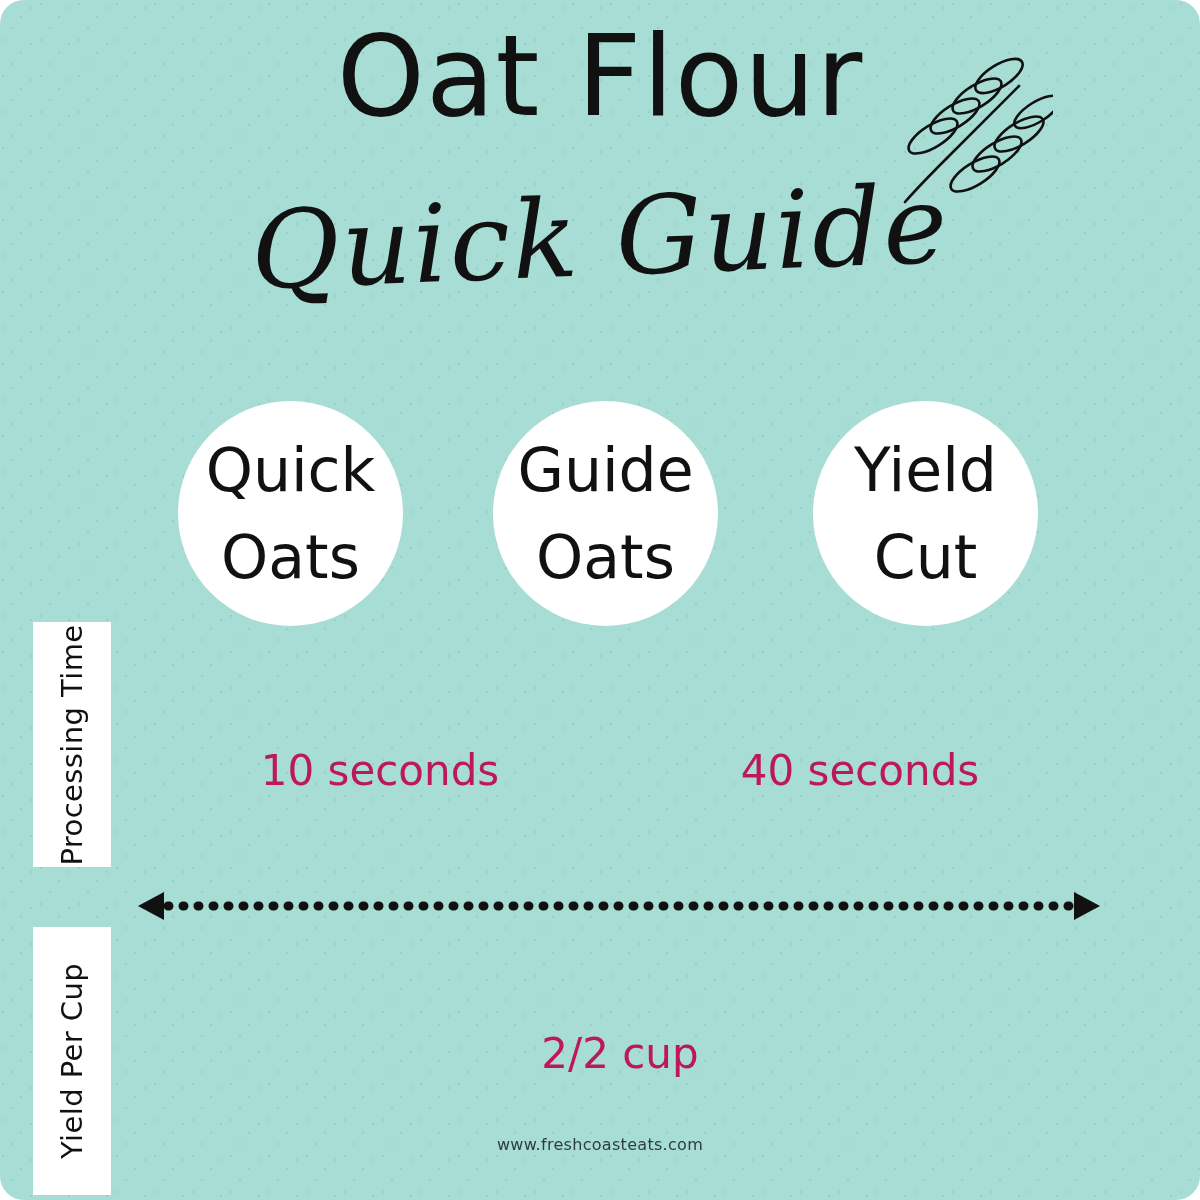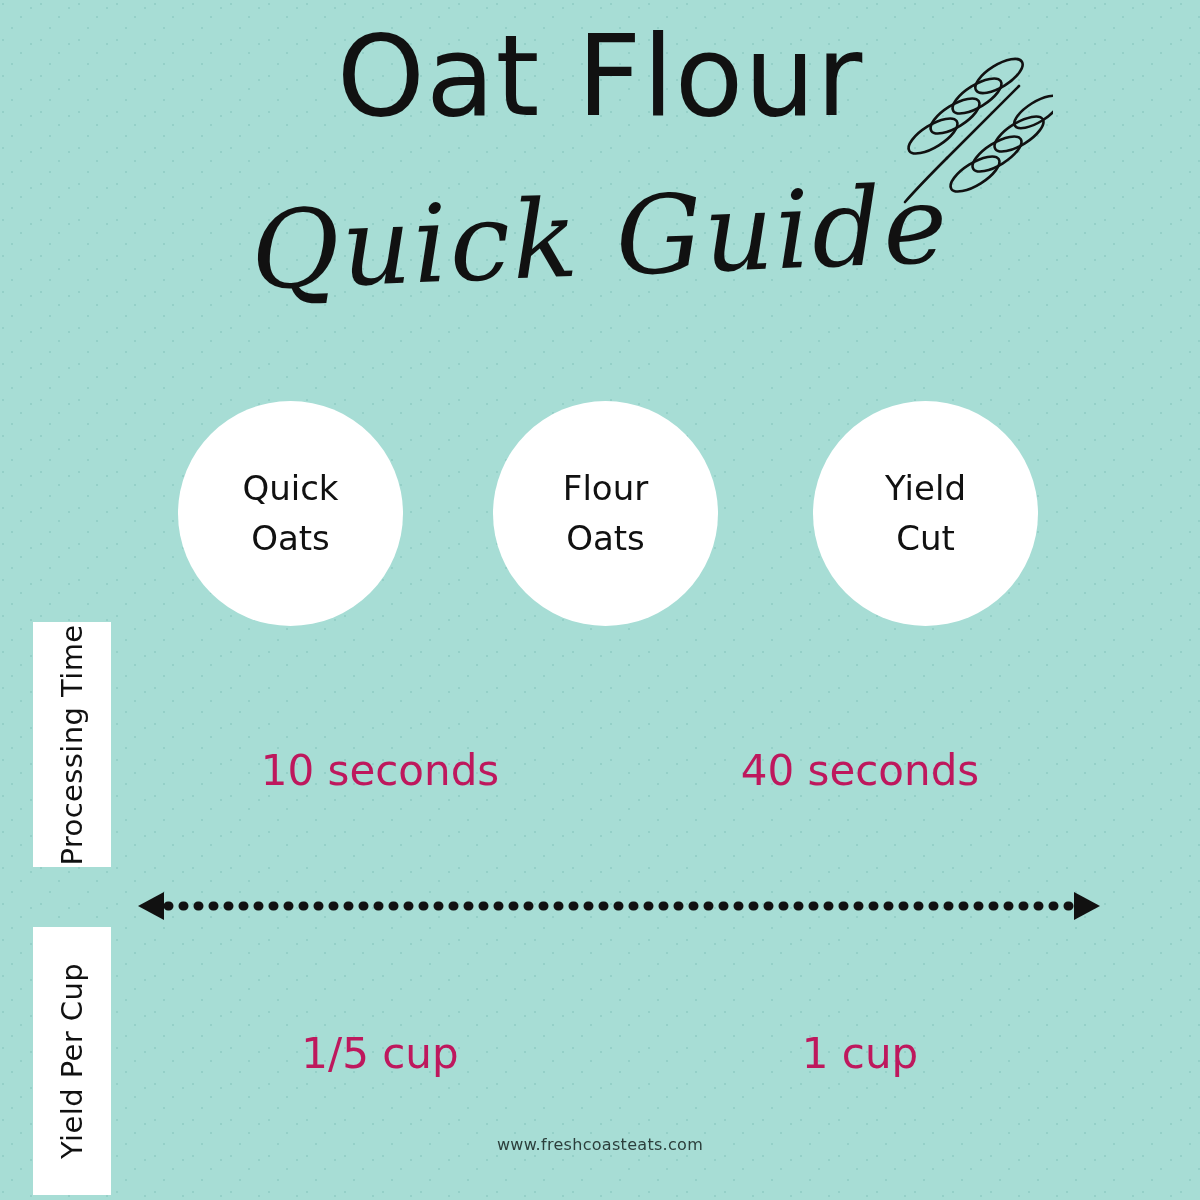--- a/index.html
+++ b/index.html
@@ -12,20 +12,21 @@
     overflow: hidden;
     font-family: "Liberation Sans", sans-serif;
   }
 
   #poster {
     position: relative;
     width: 1200px;
     height: 1200px;
     background-color: #a7ddd5;
     overflow: hidden;
+    border-radius: 24px;
   }
 
   
   #texture {
     position: absolute;
     inset: 0;
     pointer-events: none;
     opacity: 0.30;
     background-image:
       radial-gradient(circle at 3px 4px, #6fb5ab 0.9px, transparent 1.1px),
@@ -83,21 +84,21 @@
     position: absolute;
     width: 225px;
     height: 225px;
     border-radius: 50%;
     background: #ffffff;
     display: flex;
     flex-direction: column;
     align-items: center;
     justify-content: center;
     font-family: "DejaVu Sans", sans-serif;
-    font-size: 34px;
+    font-size: 60px;
     line-height: 1.45;
     color: #111111;
     text-align: left;
   }
   #circle-0 { left: 178px; top: 401px; }
   #circle-1 { left: 493px; top: 401px; }
   #circle-2 { left: 813px; top: 401px; }
 
   
   .vband {
@@ -186,21 +187,21 @@
     <ellipse cx="126" cy="94" rx="28" ry="11" transform="rotate(-32 126 94)"></ellipse>
     <ellipse cx="106" cy="36" rx="27" ry="11" transform="rotate(-32 106 36)"></ellipse>
     <ellipse cx="144" cy="72" rx="26" ry="10" transform="rotate(-32 144 72)"></ellipse>
   </svg>
 
   <div class="circle" id="circle-0">
     <span>Quick</span>
     <span>Oats</span>
   </div>
   <div class="circle" id="circle-1">
-    <span>Flour</span>
+    <span>Guide</span>
     <span>Oats</span>
   </div>
   <div class="circle" id="circle-2">
     <span>Yield</span>
     <span>Cut</span>
   </div>
 
   <div class="vband" id="vband-0">
     <span class="vband-text">Processing Time</span>
   </div>
@@ -213,19 +214,18 @@
     <div class="value-cell">40 seconds</div>
   </div>
 
   <svg id="divider" viewBox="0 0 962 36">
     <polygon points="0,18 26,4 26,32" fill="#111111"></polygon>
     <polygon points="962,18 936,4 936,32" fill="#111111"></polygon>
     <line x1="30" y1="18" x2="932" y2="18" stroke="#111111" stroke-width="9" stroke-linecap="round" stroke-dasharray="1 14"></line>
   </svg>
 
   <div class="value-row" id="row-yield">
-    <div class="value-cell">1/5 cup</div>
-    <div class="value-cell">1 cup</div>
+    <div class="value-cell">2/2 cup</div>
   </div>
 
   <div id="footer">www.freshcoasteats.com</div>
 
 </div>
 
 </body></html>

